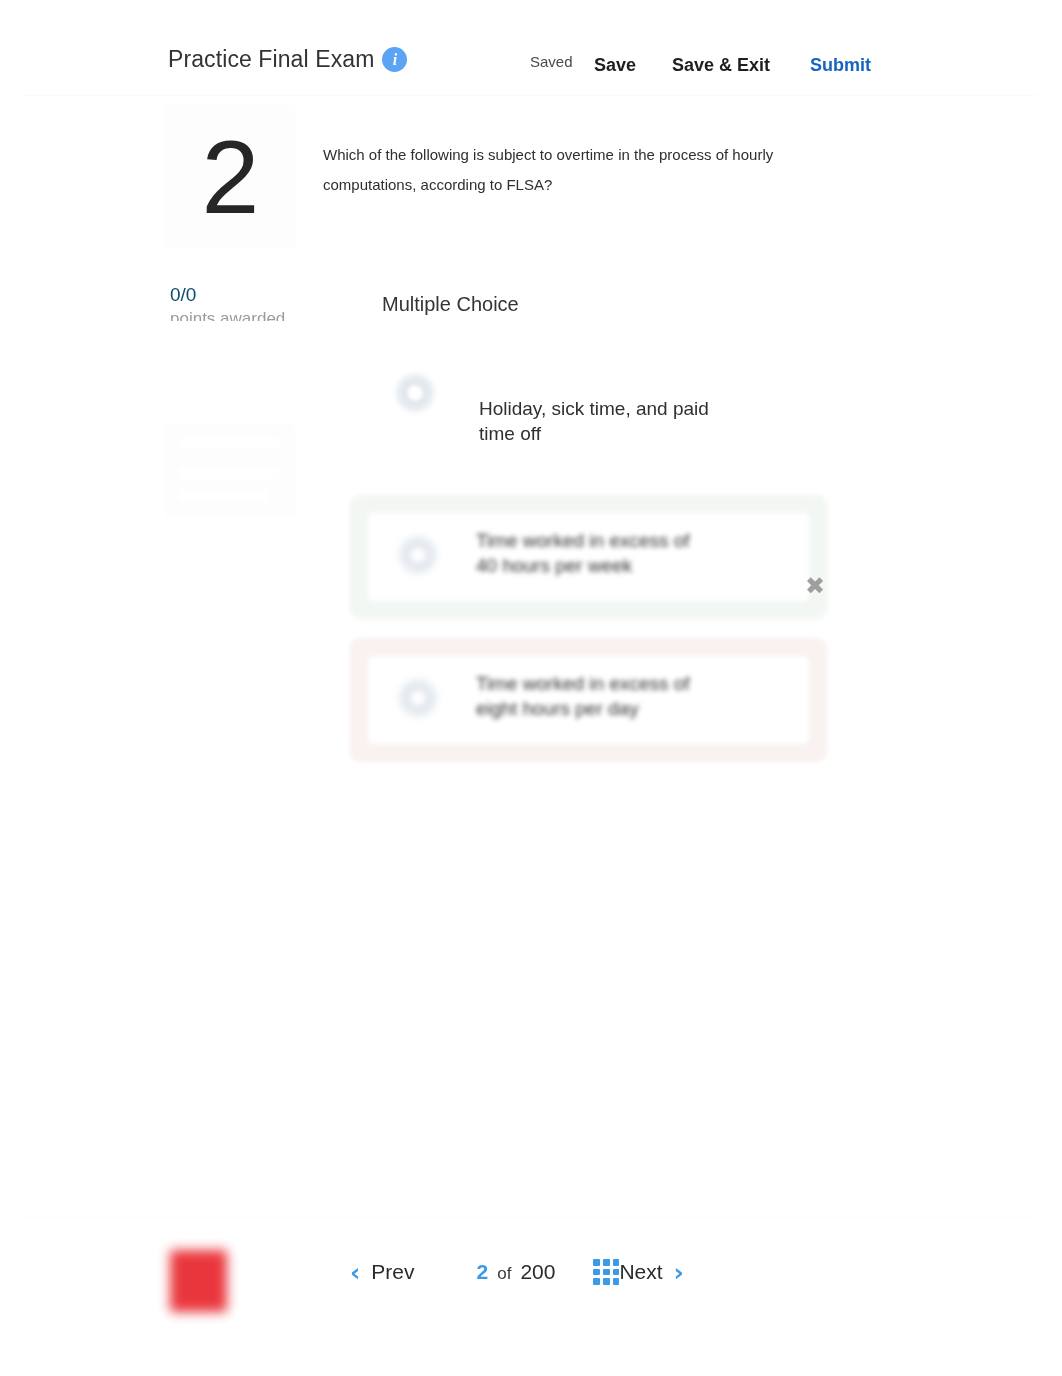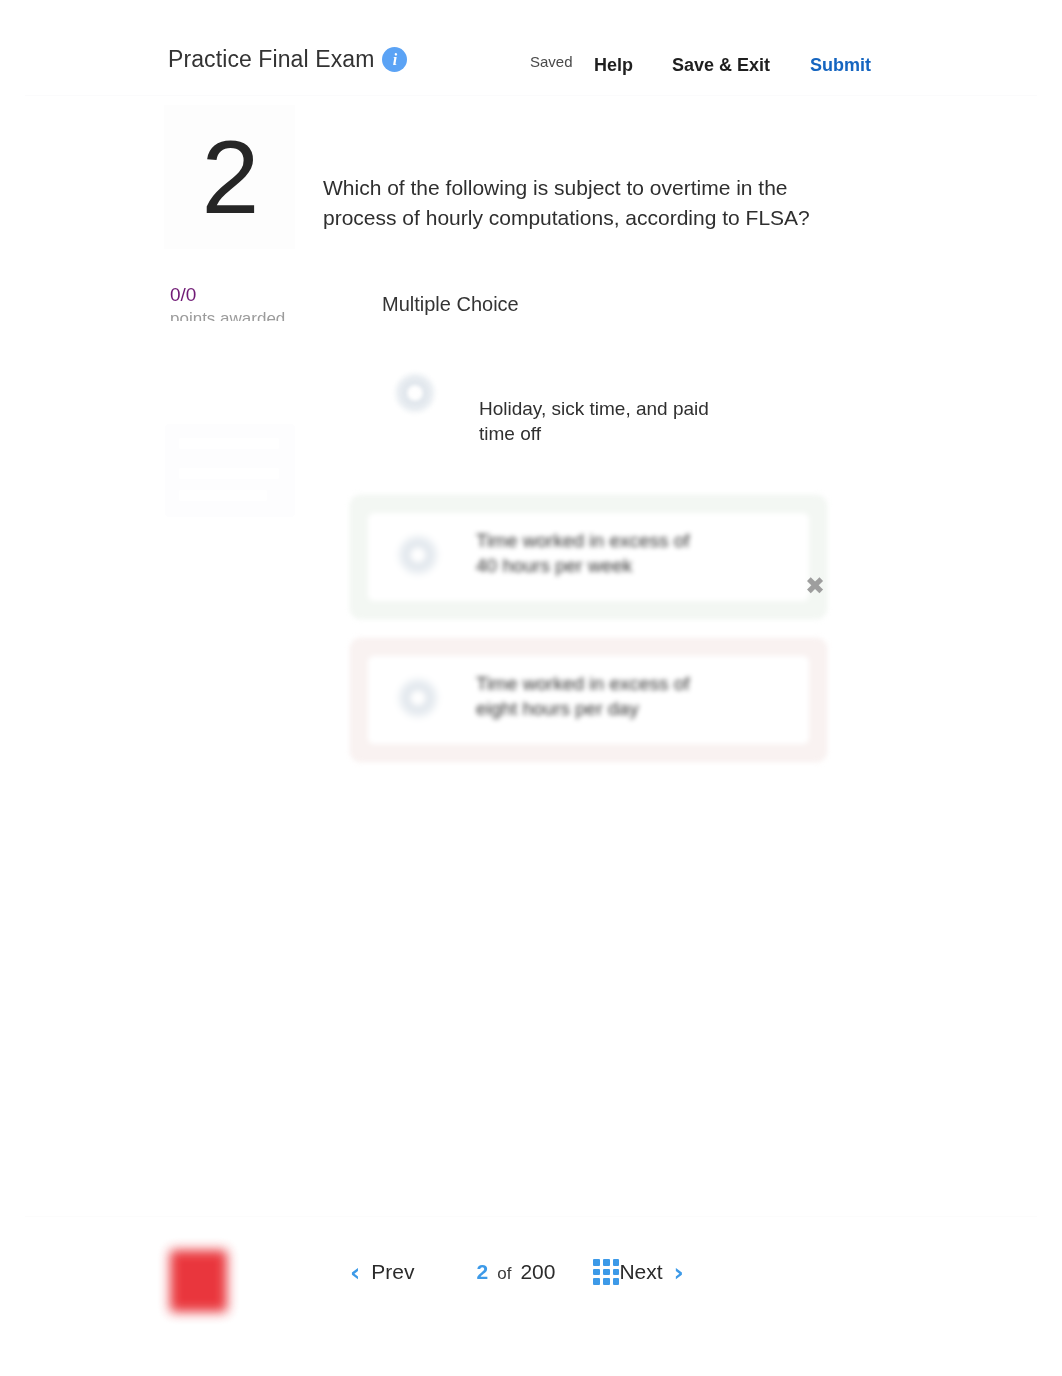--- a/index.html
+++ b/index.html
@@ -108,39 +108,38 @@
     font-weight: 300;
     color: #262626;
     line-height: 1;
     letter-spacing: -2px;
   }
   .qtext {
     position: absolute;
     left: 323px;
     top: 40px;
     width: 530px;
-    font-size: 21px;
+    font-size: 15px;
     line-height: 30px;
     color: #2f2f2f;
     font-weight: 400;
-    margin-top: 33px;
   }
 
   
   .points-wrap {
     position: absolute;
     left: 170px;
     top: 283px;
     width: 180px;
     height: 38px;
     overflow: hidden;
   }
   .points-value {
     font-size: 19px;
-    color: #701a75;
+    color: #0c4a6e;
     line-height: 24px;
     font-weight: 400;
   }
   .points-label {
     font-size: 17px;
     color: #9c9c9c;
     line-height: 24px;
     font-weight: 400;
   }
   .qtype {
@@ -374,21 +373,21 @@
 
 <div class="app-header">
 
   <div class="header-title-wrap">
     <span class="exam-title">Practice Final Exam</span>
     <span class="info-icon">i</span>
   </div>
 
   <span class="saved-label">Saved</span>
 
-  <span class="hdr-link hdr-help">Help</span>
+  <span class="hdr-link hdr-help">Save</span>
 
   <span class="hdr-link hdr-save">Save &amp; Exit</span>
 
   <span class="hdr-link hdr-submit">Submit</span>
 
   <div class="header-divider"></div>
 </div>
 
 <div class="question-row">
   <div class="qnum-box">

